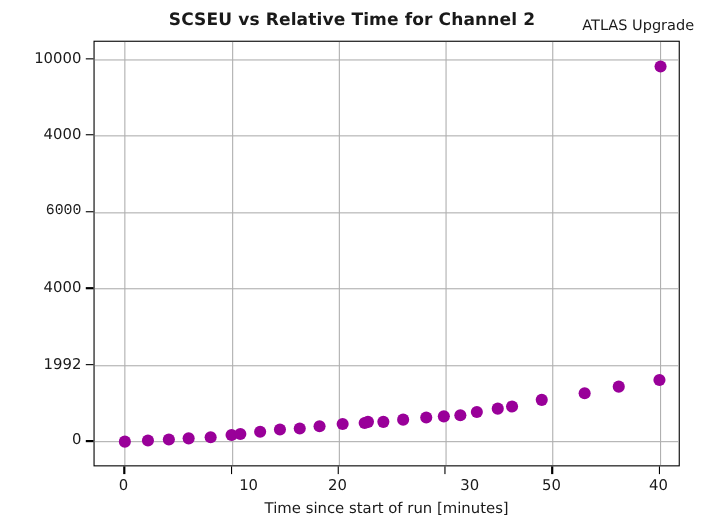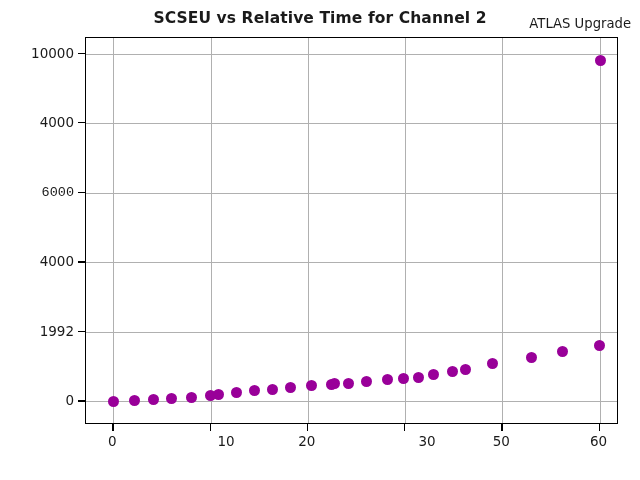--- a/index.html
+++ b/index.html
@@ -192,23 +192,24 @@
       <div class="xtick-label" style="left: 112.23px;">0</div>
       <div class="xtick-mark" style="left: 209.5px;"></div>
       <div class="xtick-label" style="left: 226px;">10</div>
       <div class="xtick-mark" style="left: 306.76px;"></div>
       <div class="xtick-label" style="left: 306.76px;">20</div>
       <div class="xtick-mark" style="left: 404.02px;"></div>
       <div class="xtick-label" style="left: 427px;">30</div>
       <div class="xtick-mark" style="left: 501.28px;"></div>
       <div class="xtick-label" style="left: 501.28px;">50</div>
       <div class="xtick-mark" style="left: 598.55px;"></div>
-      <div class="xtick-label" style="left: 598.55px;">60</div>
+      <div class="xtick-label" style="left: 598.55px;">40</div>
     </div>
 
+  <div id="xlabel">Time since start of run [minutes]</div>
 
   <div id="ylabel-wrap">
     
   </div>
 
   <div id="annotation"><div>ATLAS Upgrade</div></div>
 
 </div>
 
 </body></html>

